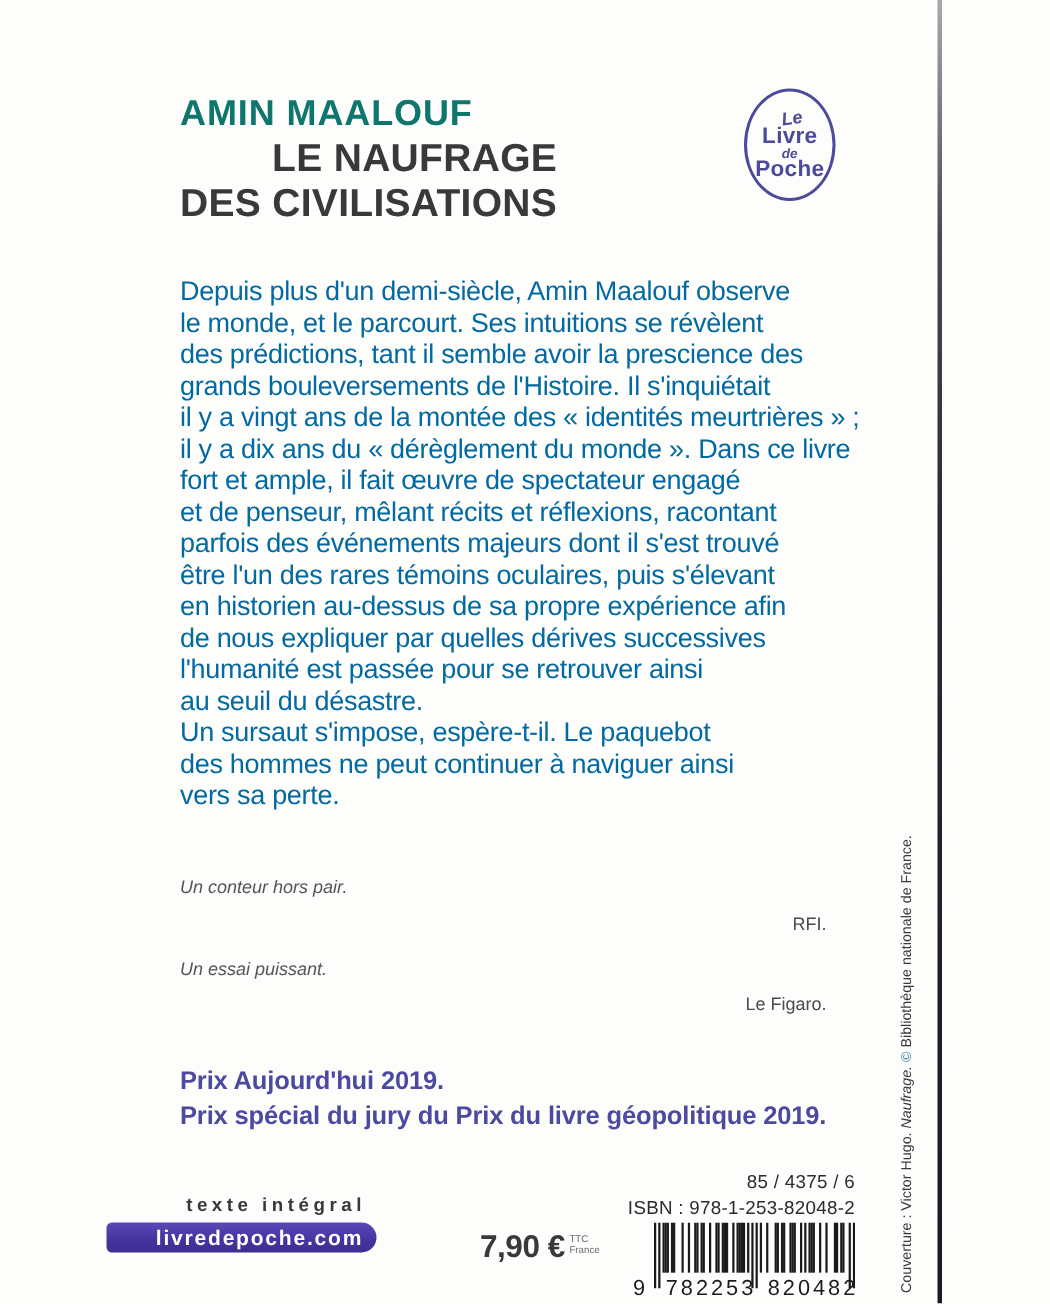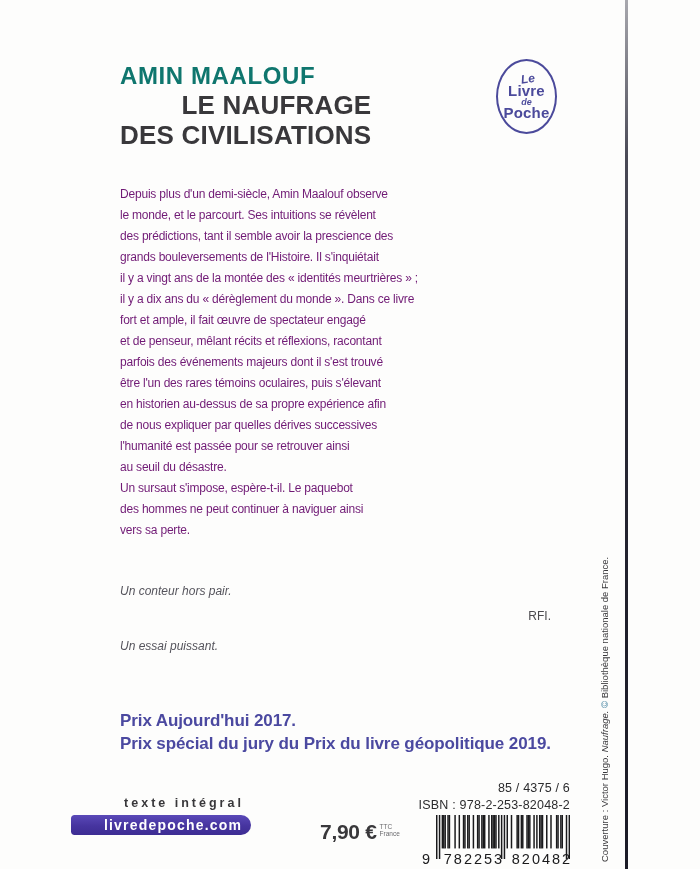--- a/index.html
+++ b/index.html
@@ -32,22 +32,22 @@
     border:2.5px solid #4b4a9b;border-radius:50%;
     display:flex;flex-direction:column;align-items:center;justify-content:center;
     color:#4b4a9b;text-align:center;background:transparent;
   }
   .logo .le{font-style:italic;font-size:12px;line-height:10px;font-weight:600;transform:rotate(-8deg) translateX(2px);}
   .logo .livre{font-size:15px;line-height:14px;font-weight:700;letter-spacing:0.2px;}
   .logo .de{font-style:italic;font-size:9px;line-height:8px;font-weight:600;}
   .logo .poche{font-size:15px;line-height:14px;font-weight:600;letter-spacing:0.2px;}
   .desc{
     position:absolute;left:120px;top:184px;margin:0;
-    font-size:12px;line-height:21px;letter-spacing:-0.2px;
-    color:#701a75;white-space:pre;
+    font-size:18px;line-height:21px;letter-spacing:-0.2px;
+    color:#0369a1;white-space:pre;
   }
   .quote{
     position:absolute;left:120px;width:431px;
     font-size:12px;color:#55545c;
   }
   .quote-text{font-style:italic;text-align:left;}
   .quote-source{text-align:right;font-style:normal;color:#4b4a4e;}
   .q1t{top:584px;}
   .q1s{top:609px;}
   .q2t{top:639px;}
@@ -137,41 +137,42 @@
 l'humanité est passée pour se retrouver ainsi
 au seuil du désastre.
 Un sursaut s'impose, espère-t-il. Le paquebot
 des hommes ne peut continuer à naviguer ainsi
 vers sa perte.</p>
 
   <div class="quote quote-text q1t">Un conteur hors pair.</div>
   <div class="quote quote-source q1s">RFI.</div>
 
   <div class="quote quote-text q2t">Un essai puissant.</div>
+  <div class="quote quote-source q2s">Le Figaro.</div>
 
   <div class="awards">
-    <div>Prix Aujourd'hui 2017.</div>
+    <div>Prix Aujourd'hui 2019.</div>
     <div>Prix spécial du jury du Prix du livre géopolitique 2019.</div>
   </div>
 
   <div class="texte-integral">texte intégral</div>
 
   <div class="site-bar">livredepoche.com</div>
 
   <div class="price-wrap">
     <span class="price">7,90 €</span>
     <span class="price-tax">
       <span>TTC</span>
       <span>France</span>
     </span>
   </div>
 
   <div class="codes">
     <div>85 / 4375 / 6</div>
-    <div>ISBN : 978-2-253-82048-2</div>
+    <div>ISBN : 978-1-253-82048-2</div>
   </div>
 
   <div class="barcode">
     <svg id="barcode-bars" width="134" height="44" viewBox="0 0 95 50" preserveAspectRatio="none" fill="#1a1a1c">
         <rect x="0" y="0" width="1.05" height="50"></rect>
         <rect x="2" y="0" width="1.05" height="50"></rect>
         <rect x="4" y="0" width="1.05" height="38"></rect>
         <rect x="5" y="0" width="1.05" height="38"></rect>
         <rect x="6" y="0" width="1.05" height="38"></rect>
         <rect x="8" y="0" width="1.05" height="38"></rect>

